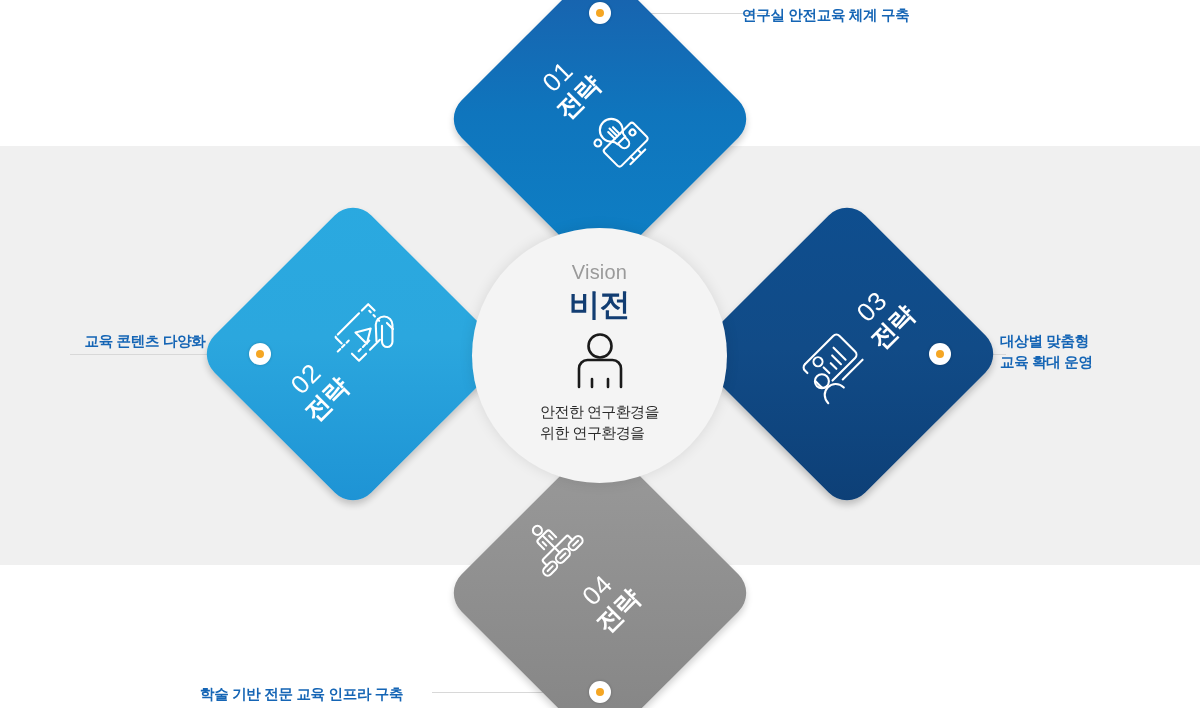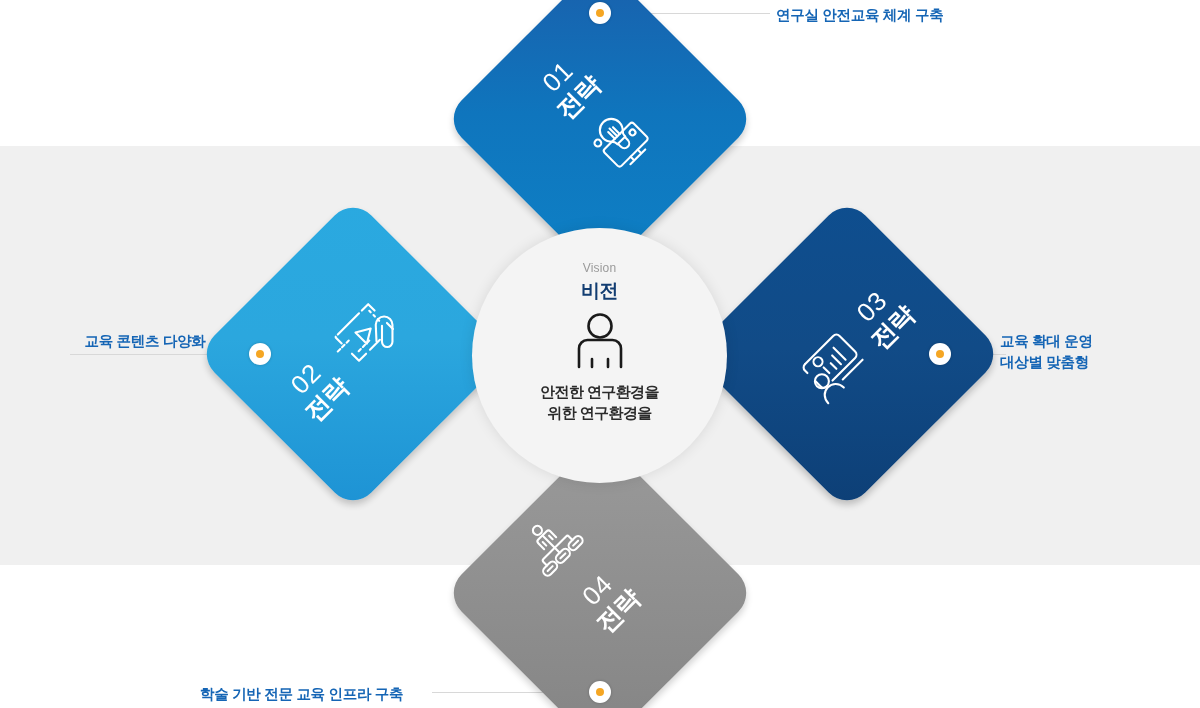--- a/index.html
+++ b/index.html
@@ -72,21 +72,21 @@
   .caption {
     position: absolute;
     color: #1565b5;
     font-size: 14.5px;
     font-weight: bold;
     letter-spacing: -0.3px;
     line-height: 1.42;
     white-space: nowrap;
     z-index: 45;
   }
-  #cap-top    { left: 776px; top: 5px;   text-align: right; }
+  #cap-top    { left: 742px; top: 5px;   text-align: right; }
   #cap-left   { left: 60px;  top: 331px; width: 170px; text-align: center; }
   #cap-right  { left: 1000px;top: 331px; width: 170px; text-align: left; }
   #cap-bottom { left: 200px; top: 684px; text-align: right; }
 
   
   .diamond {
     position: absolute;
     width: 222px;
     height: 222px;
     border-radius: 26px;
@@ -166,40 +166,40 @@
     border-radius: 50%;
     background: #f4f4f4;
     box-shadow: 0 0 14px rgba(0,0,0,.10);
     z-index: 30;
     display: flex;
     flex-direction: column;
     align-items: center;
     padding-top: 34px;
   }
   #vision-en {
-    font-size: 12px;
+    font-size: 20px;
     color: #9a9a9a;
     letter-spacing: 0.2px;
     line-height: 1;
   }
   #vision-ko {
-    font-size: 19px;
+    font-size: 31px;
     font-weight: bold;
     color: #123d72;
     letter-spacing: -0.5px;
     margin-top: 7px;
     line-height: 1;
   }
   #vision-icon { margin-top: 12px; }
   #vision-desc {
     margin-top: 8px;
     font-size: 15px;
-    font-weight: bold;
+    font-weight: normal;
     color: #2b2b2b;
-    text-align: center;
+    text-align: left;
     line-height: 1.38;
     letter-spacing: -0.6px;
   }
 </style>
 </head>
 <body>
 
 <div id="stage">
 
   <div class="band"></div>
@@ -318,19 +318,19 @@
   <div class="dot" id="dot-right"></div>
   <div class="dot" id="dot-bottom"></div>
 
   <div class="caption" id="cap-top">연구실 안전교육 체계 구축</div>
 
   <div class="caption" id="cap-left">
     <div>교육 콘텐츠 다양화</div>
   </div>
 
   <div class="caption" id="cap-right">
+    <div>대상별 맞춤형</div>
     <div>교육 확대 운영</div>
-    <div>대상별 맞춤형</div>
   </div>
 
   <div class="caption" id="cap-bottom">학술 기반 전문 교육 인프라 구축</div>
 
 </div>
 
 </body></html>

